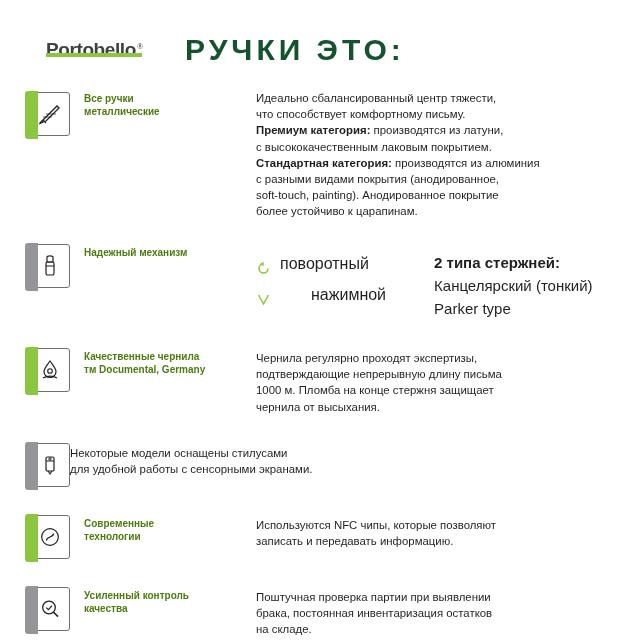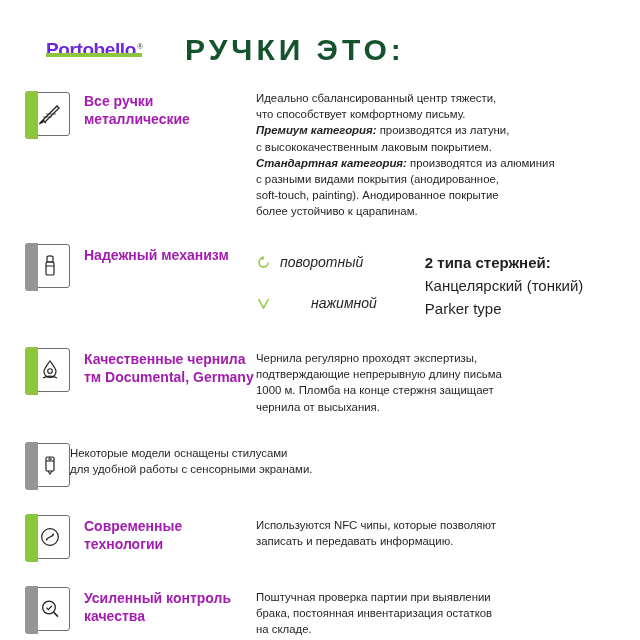--- a/index.html
+++ b/index.html
@@ -19,21 +19,21 @@
     display: flex; align-items: center;
     padding: 24px 0 0 46px;
     height: 76px;
   }
   .logo {
     display: flex; align-items: baseline;
     font-family: "Liberation Serif", serif;
   }
   .logo-text {
     font-size: 19px; font-weight: bold; letter-spacing: -0.4px;
-    color: #6d28d9;
+    color: #404040;
     font-family: "Liberation Sans", sans-serif;
   }
   .logo-sup {
     font-size: 8px; color: #231f20; margin-left: 1px; position: relative; top: -7px;
   }
   .logo-underline {
     position: absolute; left: 46px; top: 53px;
     width: 96px; height: 4px; background: #8cc63e;
   }
   .header-title {
@@ -82,50 +82,50 @@
     position: absolute; right: 4px; top: 0; bottom: 0;
     width: 30px;
     display: flex; align-items: center; justify-content: center;
   }
   .icon-glyph svg { display: block; }
 
   .row-title {
     width: 172px;
     flex: 0 0 172px;
     margin-left: 14px;
-    font-size: 14px;
+    font-size: 10px;
     font-weight: bold;
     line-height: 1.32;
-    color: #a21caf;
+    color: #4d7c0f;
     padding-top: 4px;
   }
   .row-body {
     flex: 1 1 auto;
     font-size: 11.4px;
     line-height: 1.42;
     color: #231f20;
     padding-top: 4px;
     padding-right: 13px;
   }
-  .row-body b { font-weight: bold; font-style: italic; }
+  .row-body b { font-weight: bold; }
   .row-body p { margin: 0; }
   .row-body p + p { margin-top: 0px; }
 
   
   .row-1 .row-title { padding-top: 2px; }
   .row-1 .row-body { padding-top: 0px; }
 
   
   .mech-wrap { display: flex; gap: 48px; padding-top: 6px; }
   .mech-col-left { }
   .mech-item {
-    display: flex; align-items: center; gap: 9px;
-    font-size: 14px; line-height: 1.5; font-style: italic;
-  }
-  .mech-item + .mech-item { margin-top: 20px; gap: 40px; }
+    display: flex; align-items: flex-end; gap: 9px;
+    font-size: 16px; line-height: 1.5;
+  }
+  .mech-item + .mech-item { margin-top: 7px; gap: 40px; }
   .mech-ico { width: 15px; height: 15px; display: flex; align-items: center; justify-content: center; }
   .mech-col-right { font-size: 15px; line-height: 1.5; }
   .mech-col-right .hdr { font-weight: bold; display: block; margin-bottom: 1px; }
 </style>
 </head>
 <body>
 
 <div class="page">
 
   <div class="header">

